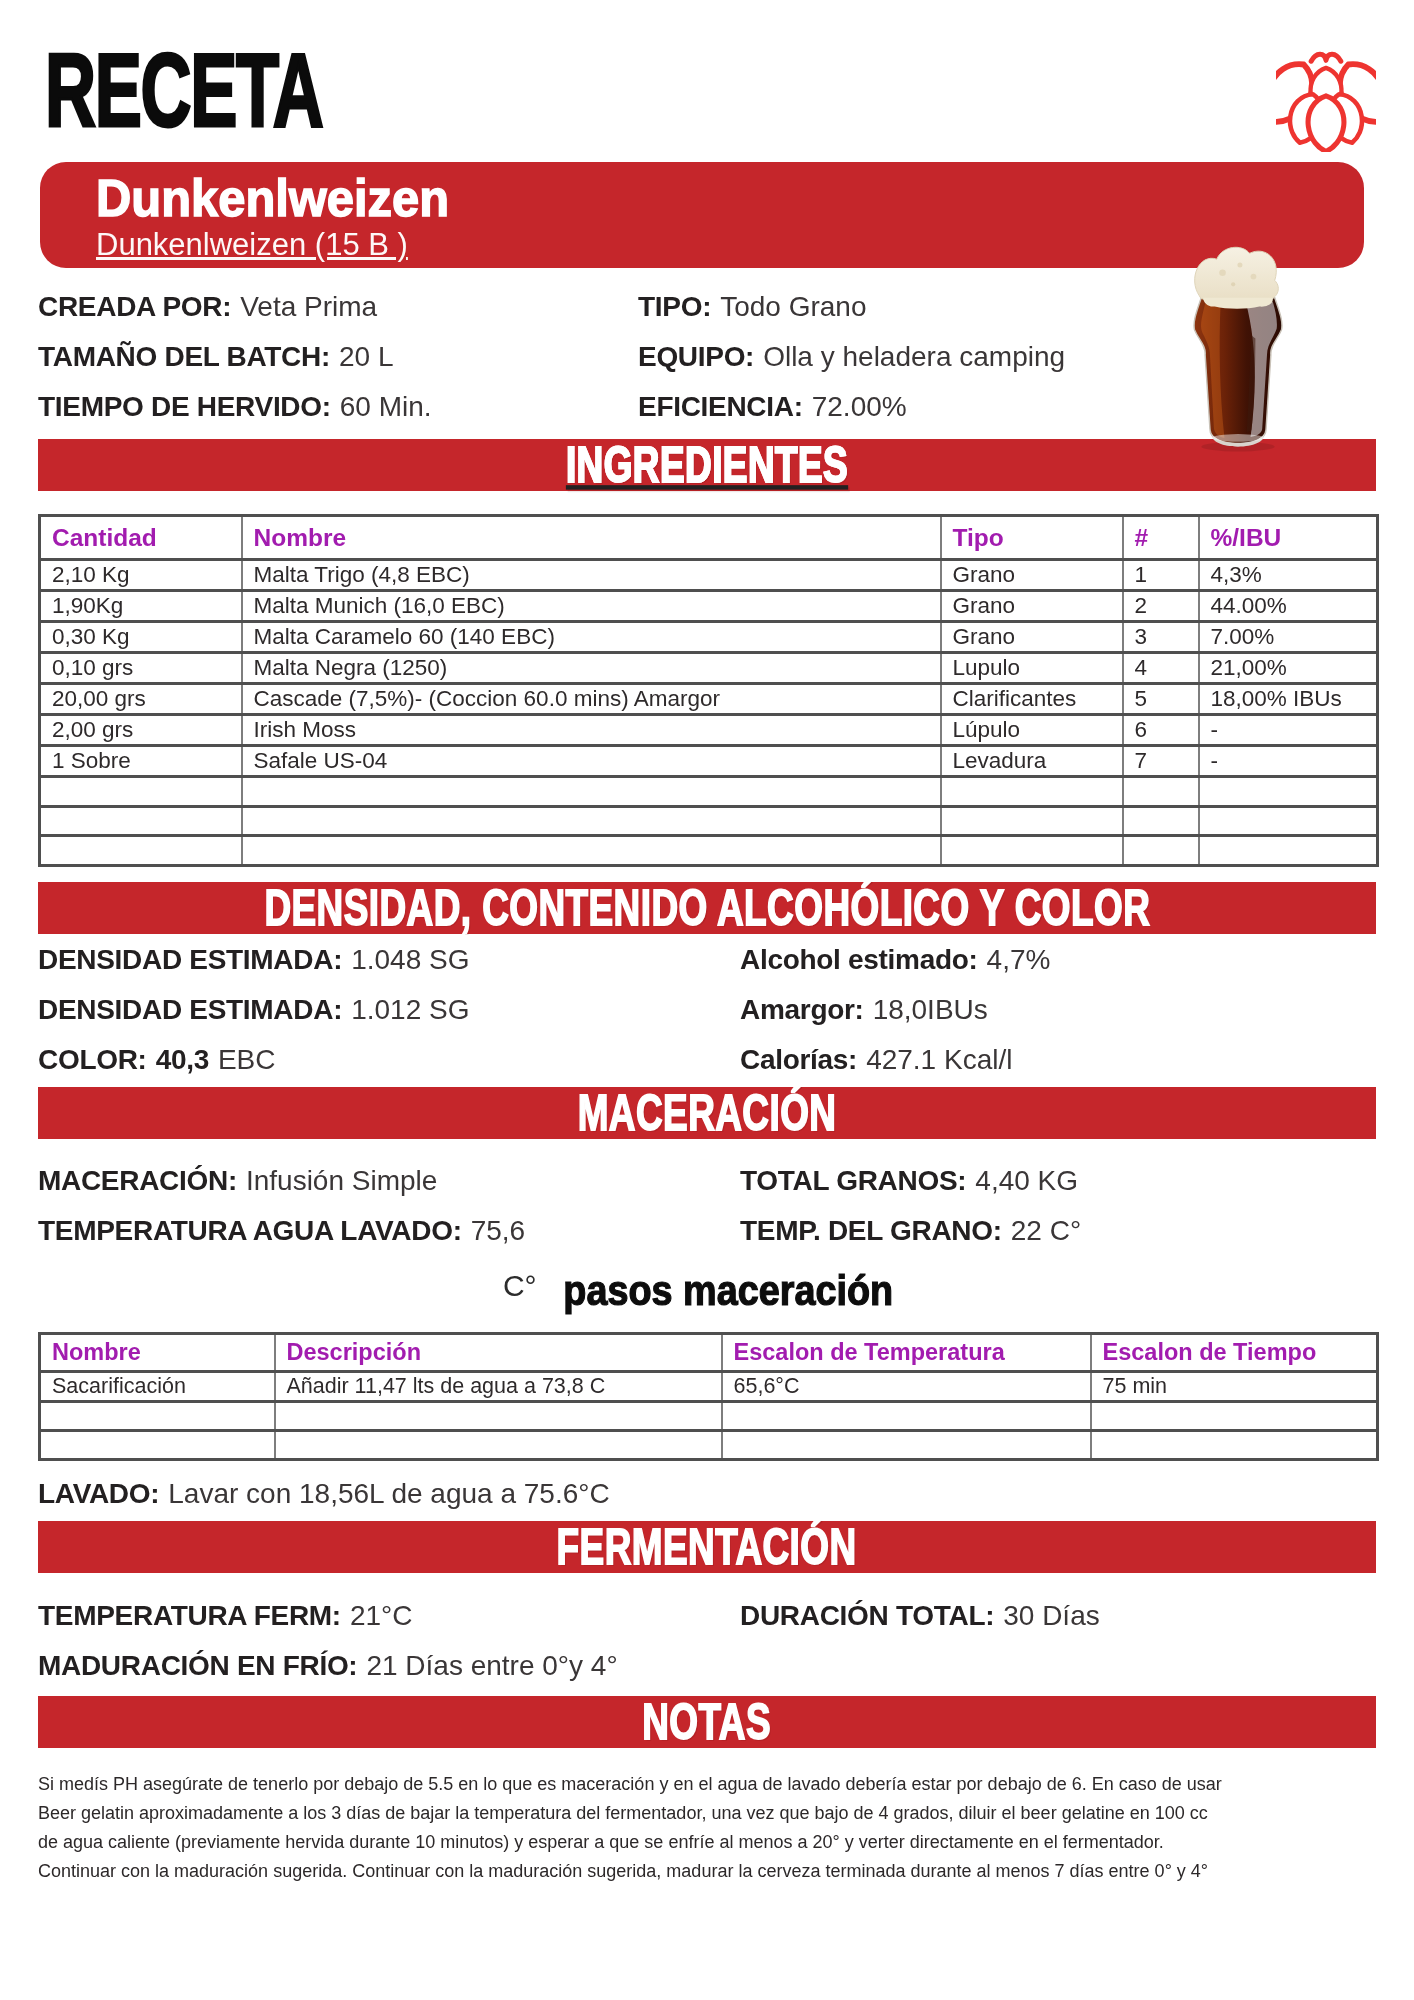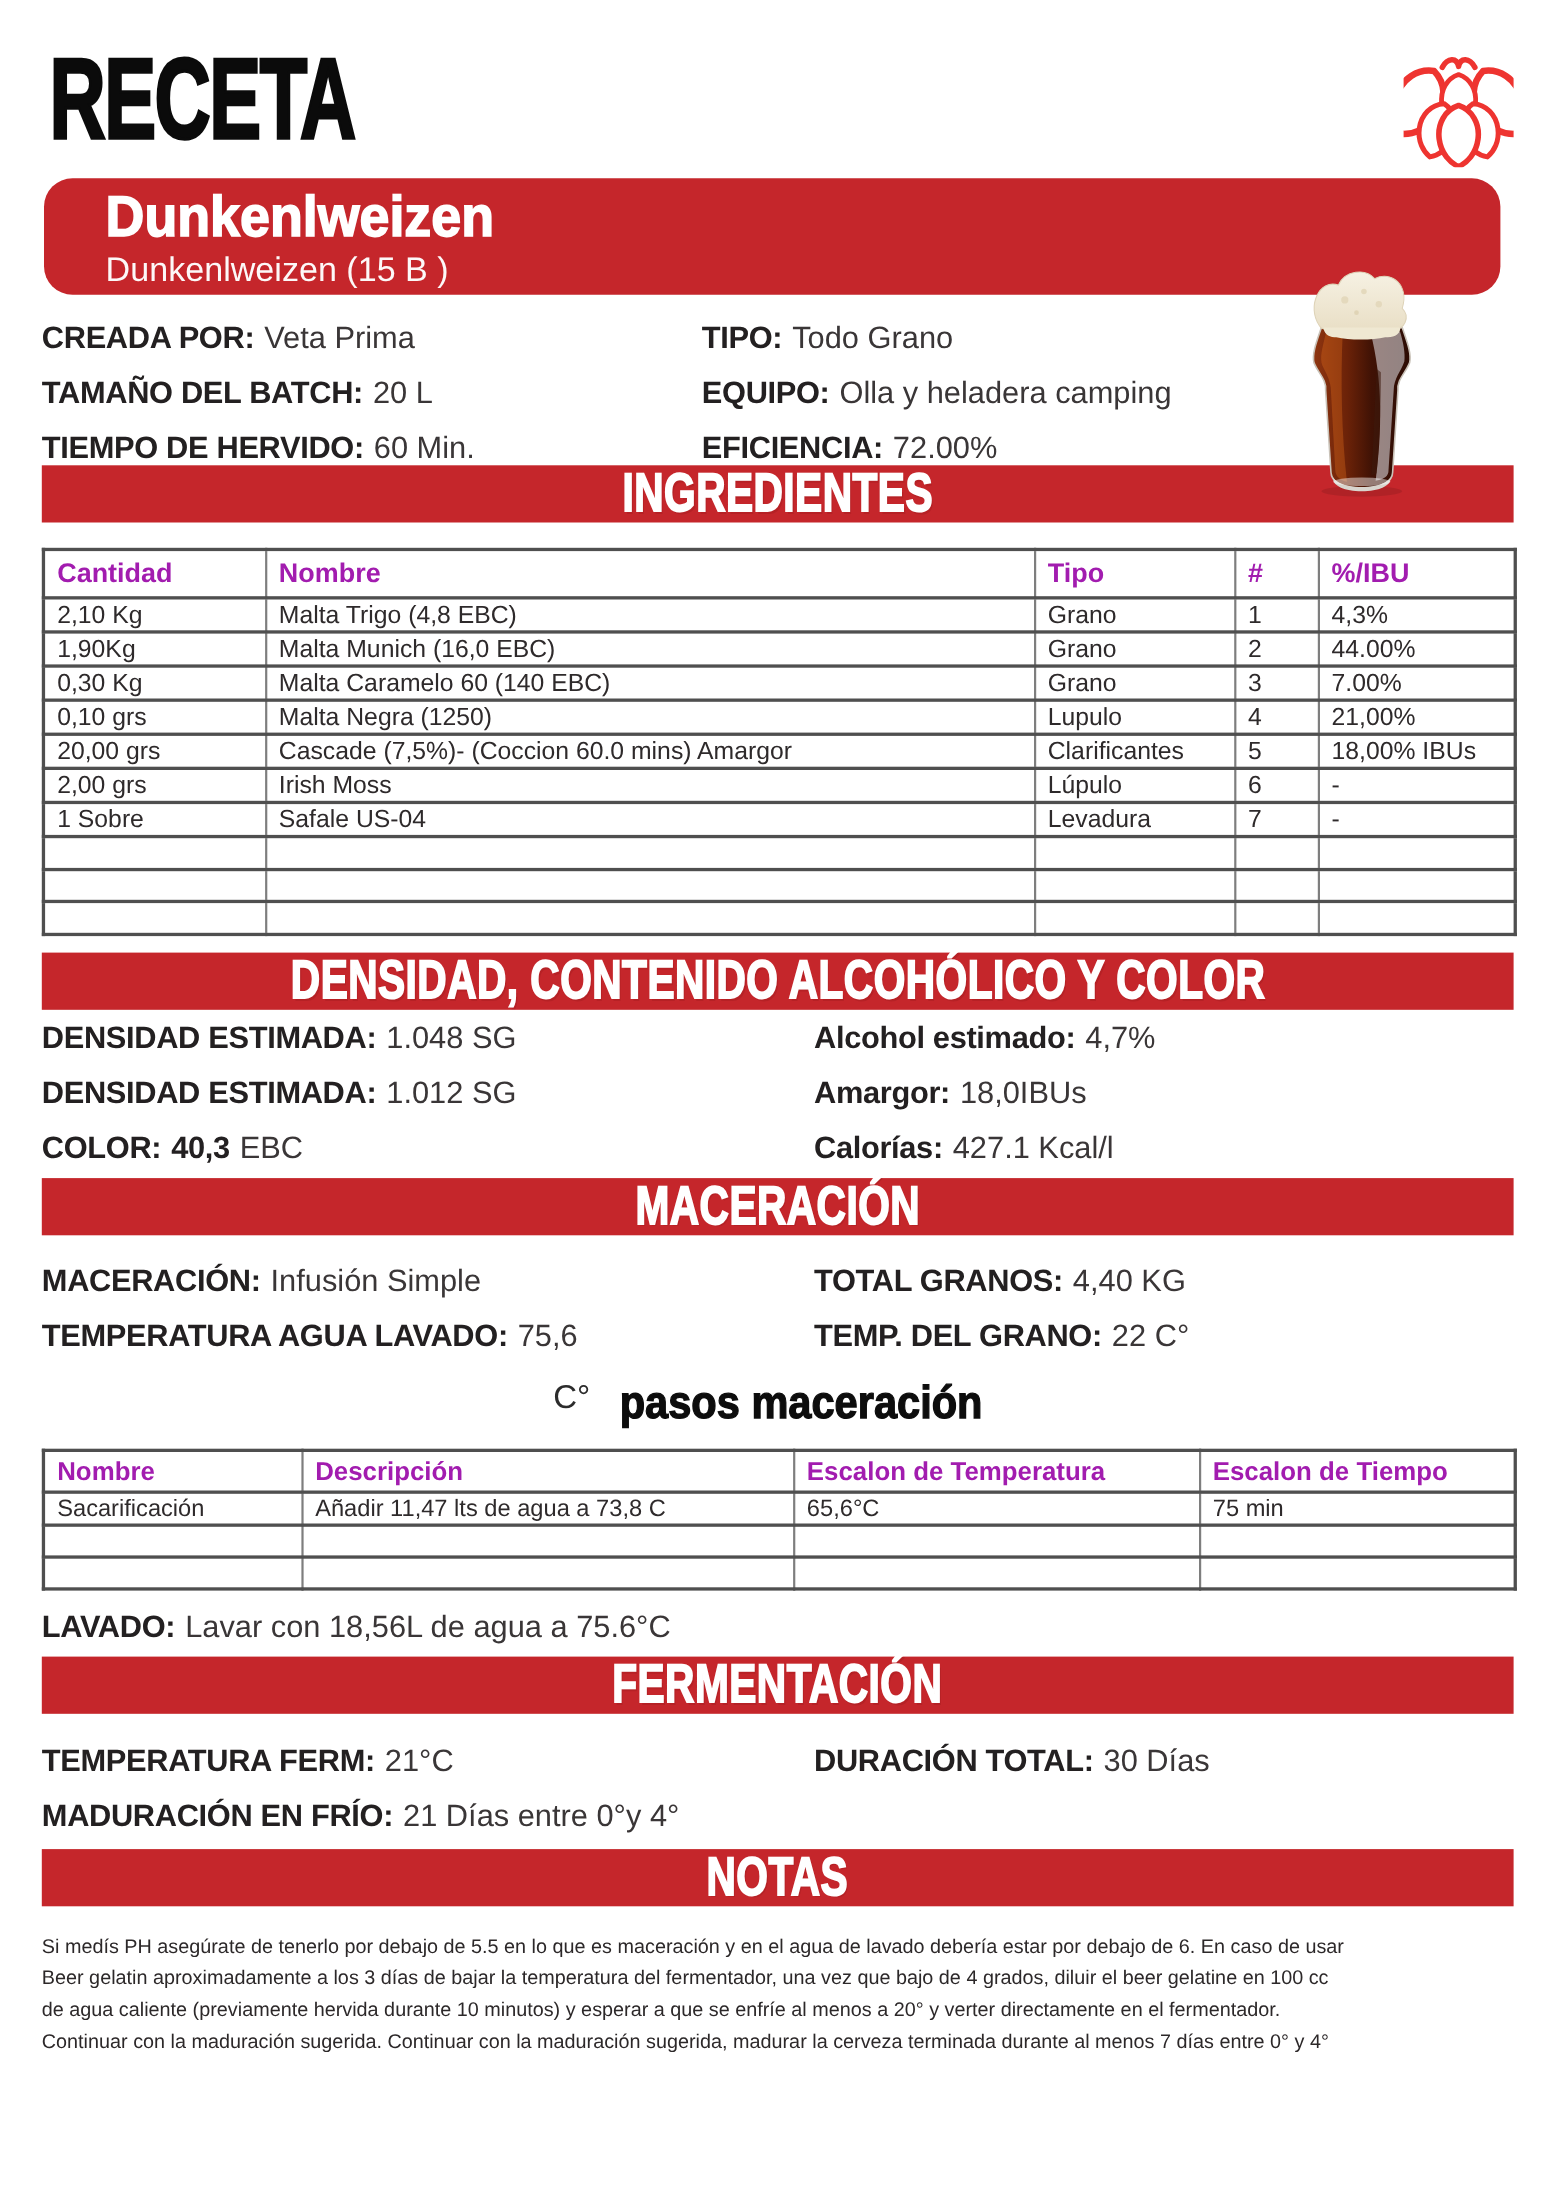--- a/index.html
+++ b/index.html
@@ -20,21 +20,21 @@
   .doc-title{font-size:104px;line-height:100px;font-weight:bold;color:#0b0b0b;-webkit-text-stroke:3px #0b0b0b;transform:scaleX(.68);transform-origin:left top;white-space:nowrap;letter-spacing:-2px;}
   .logo{display:flex;align-items:flex-start;gap:12px;margin-top:8px;}
   .logo svg{display:block;}
   .brand{display:flex;flex-direction:column;align-items:center;}
   .brand-name{font-size:84px;line-height:76px;font-weight:bold;color:#111;-webkit-text-stroke:2.5px #111;letter-spacing:1px;white-space:nowrap;}
   .brand-sub{font-size:26px;letter-spacing:22px;margin-top:4px;color:#1a1a1a;padding-left:12px;white-space:nowrap;}
 
   
   .recipe-banner{position:relative;margin:18px 50px 0 40px;height:106px;background:var(--red);border-radius:26px;padding:10px 0 0 56px;}
   .recipe-title{color:#fff;font-size:52px;line-height:52px;font-weight:bold;-webkit-text-stroke:1.5px #fff;transform:scaleX(.94);transform-origin:left top;white-space:nowrap;}
-  .recipe-subtitle{color:#fff;font-size:31px;line-height:34px;margin-top:4px;font-weight:normal;opacity:.97;}
+  .recipe-subtitle{color:#fff;font-size:31px;line-height:34px;margin-top:4px;font-weight:normal;opacity:.97;text-decoration:underline;}
 
   .glass{position:absolute;left:1180px;top:203px;width:116px;height:214px;z-index:5;}
 
   
   .kv-grid{margin:22px 38px 0;display:grid;row-gap:17px;font-size:28px;line-height:33px;}
   .kv-grid.cols-info{grid-template-columns:600px 1fr;}
   .kv-grid.cols-wide{grid-template-columns:702px 1fr;}
   .k{font-weight:bold;color:var(--ink);letter-spacing:-.3px;}
   .v{color:var(--val);margin-left:9px;font-weight:normal;}
   .kv .k + .k{margin-left:9px;}
@@ -57,21 +57,21 @@
   .steps-heading{margin-top:20px;text-align:center;line-height:48px;}
   .steps-heading .csym{font-size:30px;color:#2c2c2c;position:relative;top:-9px;margin-right:8px;font-weight:normal;}
   .steps-heading .steps-title{display:inline-block;font-size:42px;font-weight:bold;color:#0d0d0d;-webkit-text-stroke:1.2px #0d0d0d;transform:scaleX(.9);transform-origin:center;white-space:nowrap;}
 
   .lavado{margin:16px 38px 0;font-size:28px;line-height:34px;}
 
   
   .notes{margin:22px 38px 0;max-width:1185px;font-size:18px;line-height:29px;color:#2c2829;}
 
   
-  .mt-ing{}
+  .mt-ing{margin-top:16px;text-decoration:underline;}
   .mt-table{margin-top:23px;}
   .mt-dens{margin-top:15px;}
   .mt-mash{margin-top:11px;}
   .mt-steps-table{margin-top:8px;}
   .mt-ferm{margin-top:10px;}
   .mt-notas{margin-top:14px;}
 </style>
 </head>
 <body>
 

